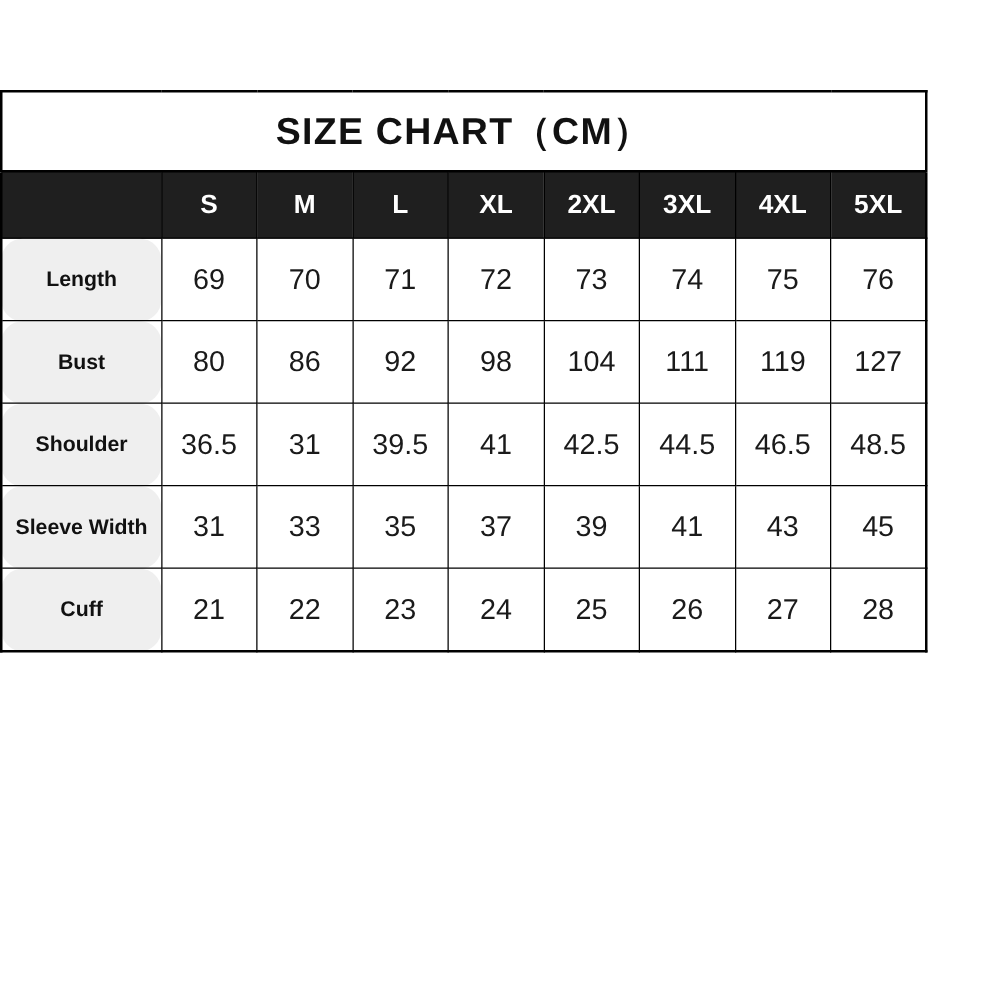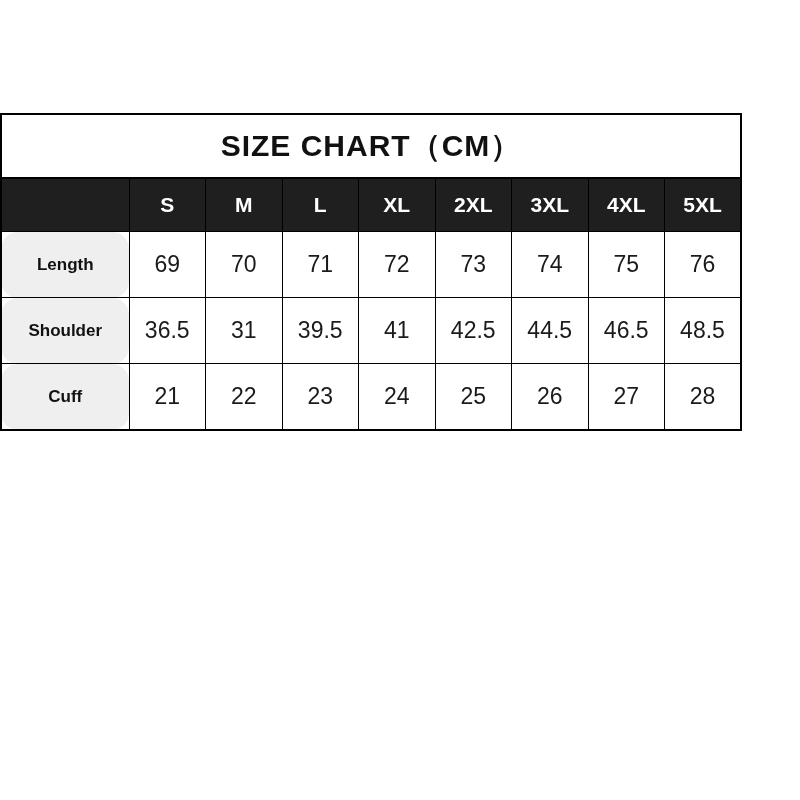--- a/index.html
+++ b/index.html
@@ -8,21 +8,21 @@
     background: #ffffff;
     width: 800px;
     height: 800px;
     font-family: "Liberation Sans", "DejaVu Sans", sans-serif;
     color: #1a1a1a;
   }
   .page {
     width: 728px;
     height: 800px;
     box-sizing: border-box;
-    padding-top: 113px;
+    padding-top: 72px;
   }
   table.size-chart {
     border-collapse: collapse;
     table-layout: fixed;
     width: 742px;
     margin: 0 auto;
     border: 2px solid #000000;
     background: #ffffff;
   }
   col.label-col { width: 128px; }
@@ -91,29 +91,51 @@
           <td>69</td>
           <td>70</td>
           <td>71</td>
           <td>72</td>
           <td>73</td>
           <td>74</td>
           <td>75</td>
           <td>76</td>
         </tr>
         <tr>
+          <td class="row-label">Bust</td>
+          <td>80</td>
+          <td>86</td>
+          <td>92</td>
+          <td>98</td>
+          <td>104</td>
+          <td>111</td>
+          <td>119</td>
+          <td>127</td>
+        </tr>
+        <tr>
           <td class="row-label">Shoulder</td>
           <td>36.5</td>
           <td>31</td>
           <td>39.5</td>
           <td>41</td>
           <td>42.5</td>
           <td>44.5</td>
           <td>46.5</td>
           <td>48.5</td>
+        </tr>
+        <tr>
+          <td class="row-label">Sleeve Width</td>
+          <td>31</td>
+          <td>33</td>
+          <td>35</td>
+          <td>37</td>
+          <td>39</td>
+          <td>41</td>
+          <td>43</td>
+          <td>45</td>
         </tr>
         <tr>
           <td class="row-label">Cuff</td>
           <td>21</td>
           <td>22</td>
           <td>23</td>
           <td>24</td>
           <td>25</td>
           <td>26</td>
           <td>27</td>

